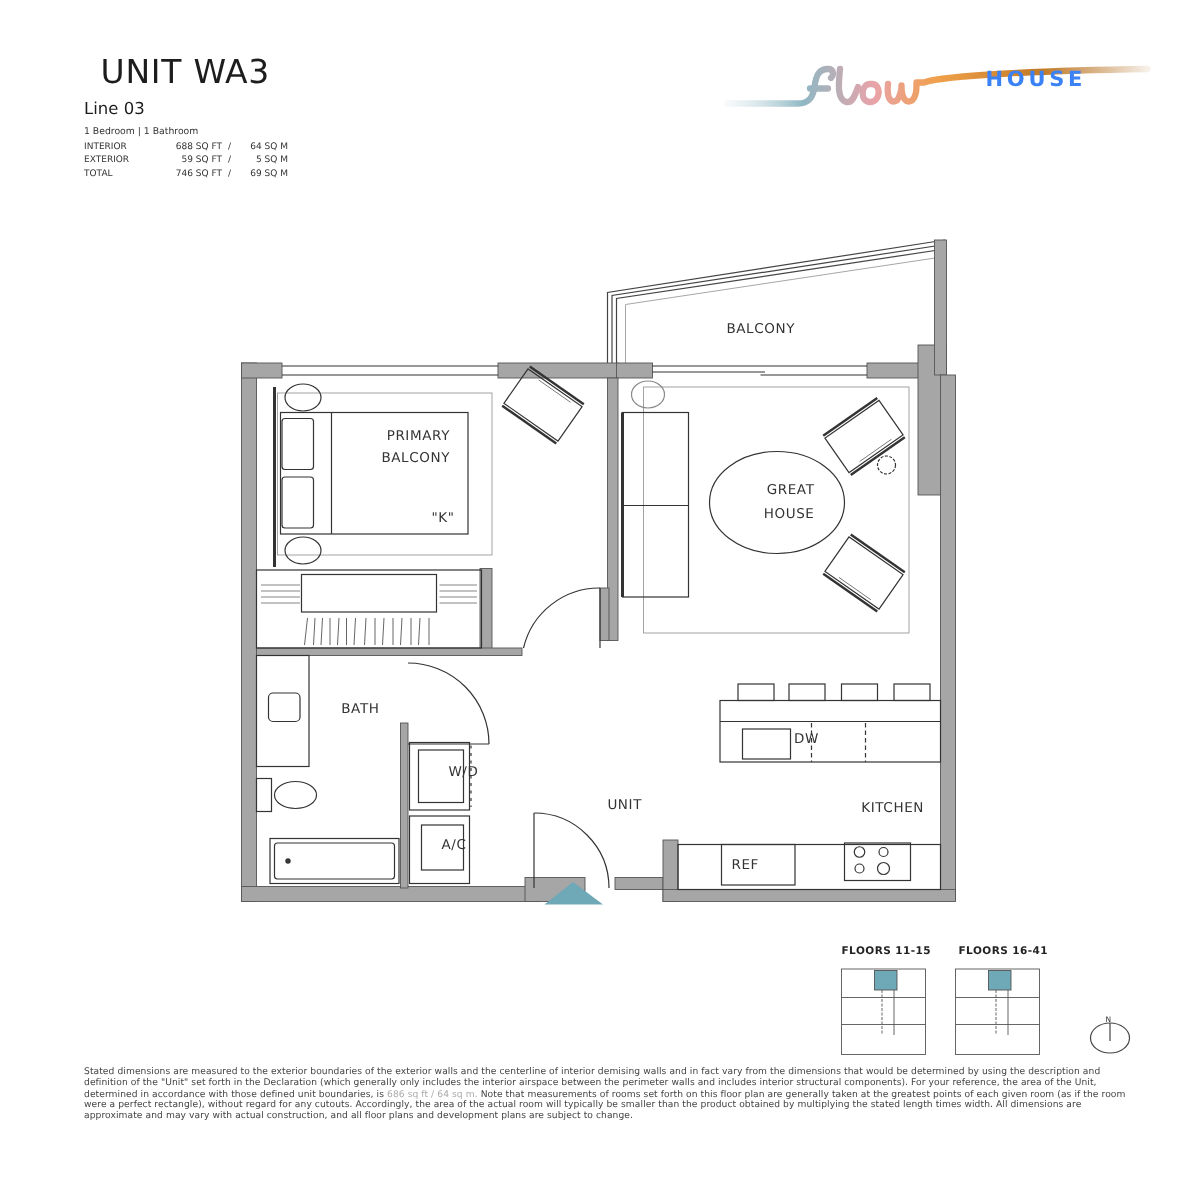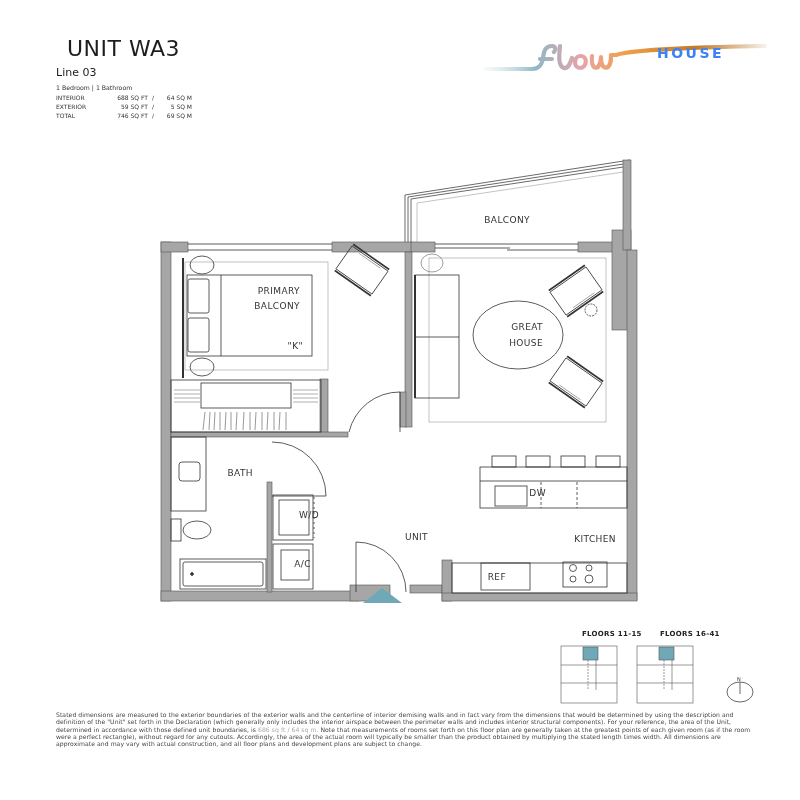--- a/index.html
+++ b/index.html
@@ -11,21 +11,21 @@
   .area-row { left: 56px; font-size: 6px; color: #333; display: flex; }
   .area-row span { display: inline-block; }
   .area-row .k { width: 40px; }
   .area-row .v1 { width: 52px; text-align: right; }
   .area-row .sep { width: 10px; text-align: center; }
   .area-row .v2 { width: 34px; text-align: right; }
   #logo { left: 480px; top: 38px; width: 290px; height: 40px; }
   #logo-house { left: 657px; top: 45px; font-size: 14px; font-weight: bold; letter-spacing: 2.5px; color: #3b82f6; }
   #plan { left: 0; top: 0; width: 800px; height: 800px; }
   .room-label { position: absolute; font-size: 9px; color: #333; letter-spacing: 0.4px; text-align: right; line-height: 16px; }
-  .floors-label { position: absolute; font-size: 7px; font-weight: bold; color: #222; letter-spacing: 0.3px; margin-left: 21px; }
+  .floors-label { position: absolute; font-size: 7px; font-weight: bold; color: #222; letter-spacing: 0.3px; }
   #disclaimer { left: 56px; top: 711px; width: 700px; font-size: 6.1px; line-height: 7.3px; color: #444; letter-spacing: 0.05px; }
   #disclaimer .hl { color: #aaa; }
 </style>
 </head>
 <body>
 
 <div id="unit-title" class="abs">UNIT WA3</div>
 <div id="line-label" class="abs">Line 03</div>
 <div id="beds" class="abs">1 Bedroom | 1 Bathroom</div>
 

